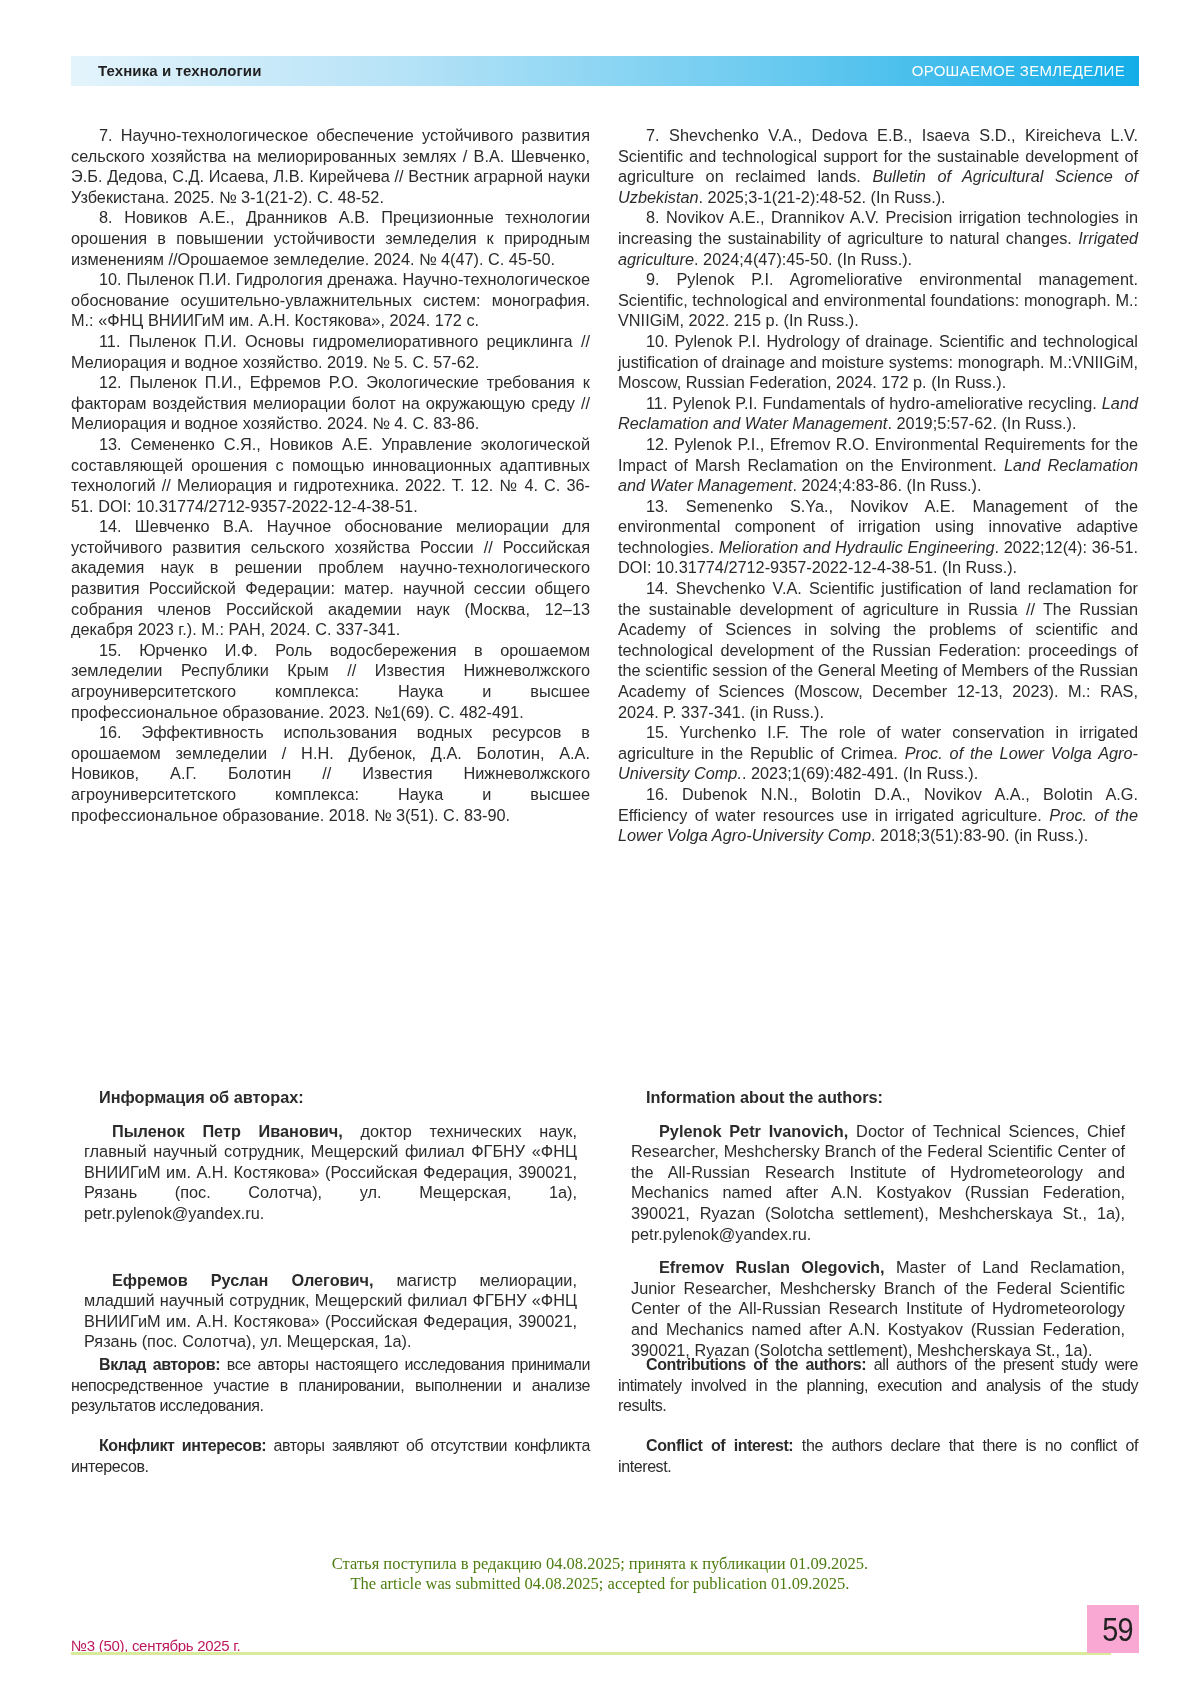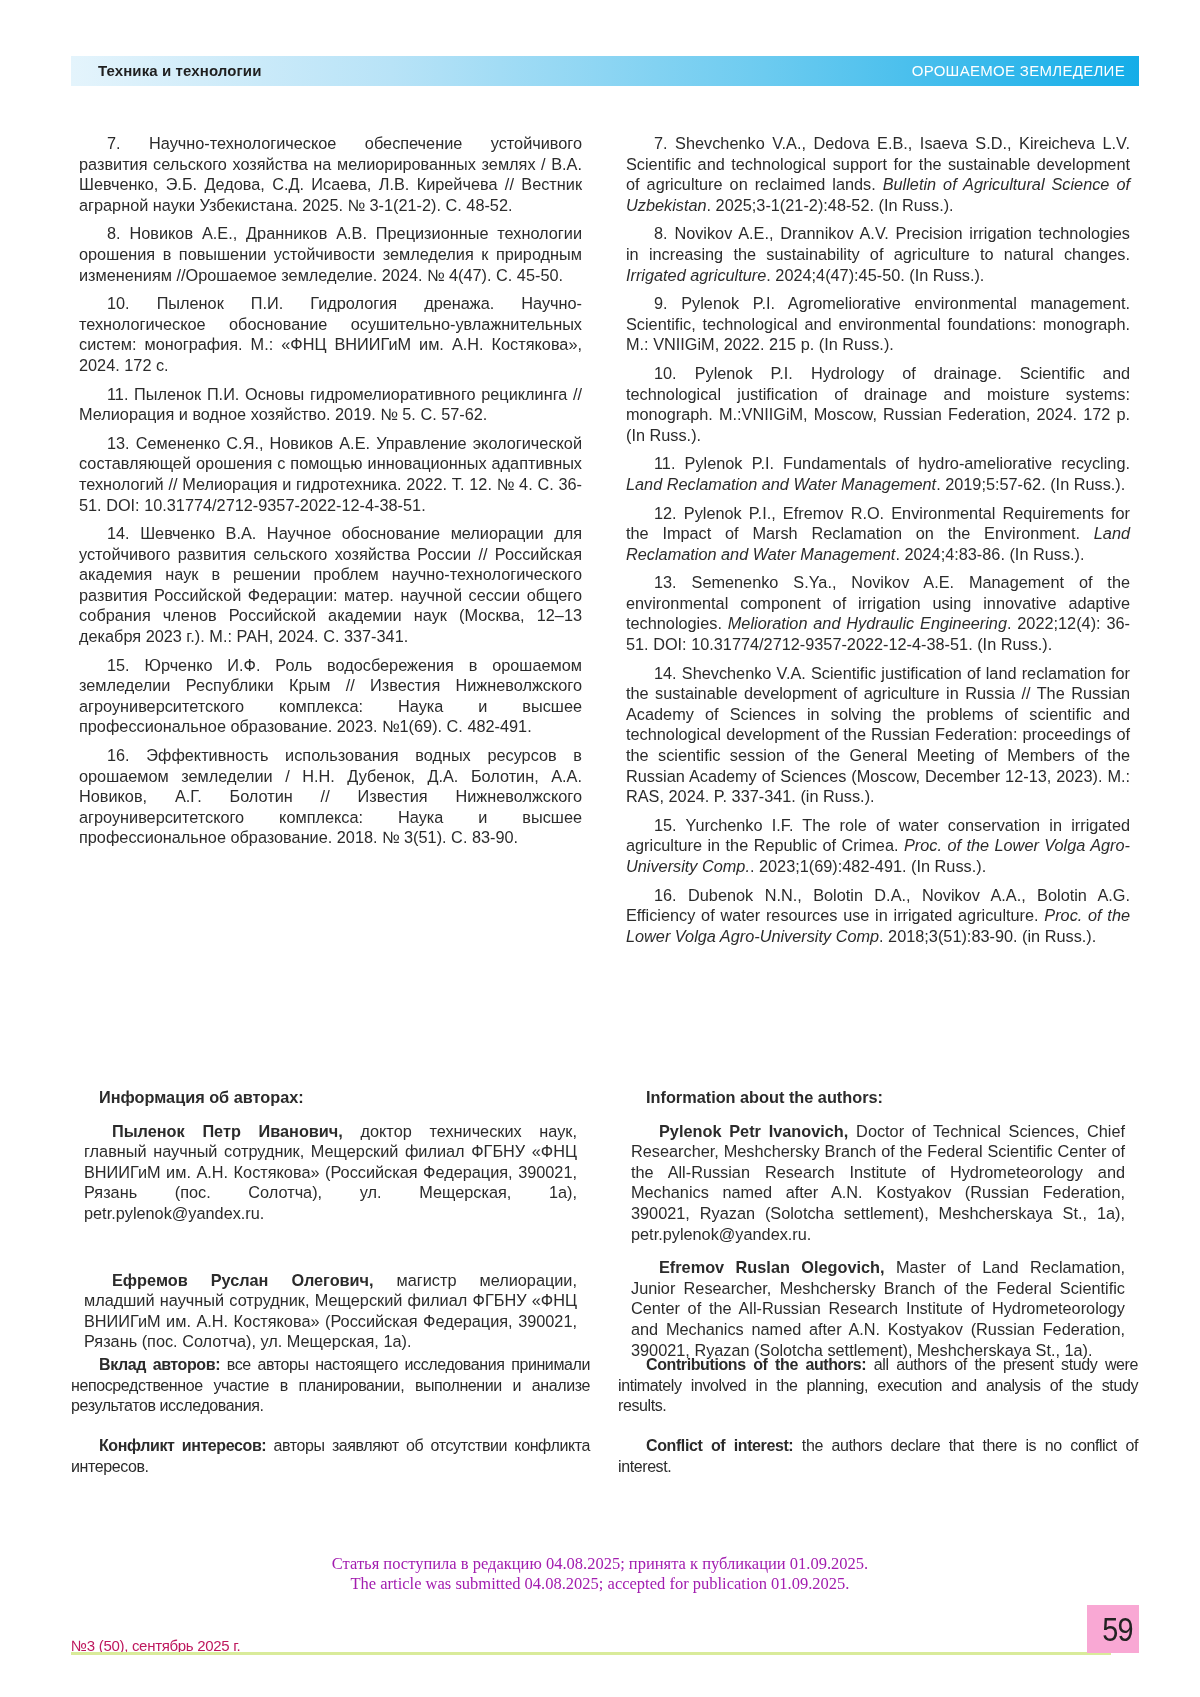--- a/index.html
+++ b/index.html
@@ -6,51 +6,52 @@
   body { width: 1200px; height: 1697px; position: relative; overflow: hidden;
          font-family: "Liberation Sans", sans-serif; color: #2b2b2b; }
   .header { position: absolute; left: 71px; top: 56px; width: 1068px; height: 30px;
             background: linear-gradient(to right, #e4f4fc 0%, #b8e3f7 30%, #6ccbf0 65%, #14ade8 100%); }
   .header .left { position: absolute; left: 27px; top: 6px; font-size: 15px; font-weight: bold; color: #1f1f1f; letter-spacing: 0.1px; }
   .header .right { position: absolute; right: 14px; top: 6px; font-size: 15px; color: #ffffff; letter-spacing: 0.3px; }
   .col { position: absolute; font-size: 16.3px; line-height: 20.6px; text-align: justify; }
   .col-left { left: 71px; width: 519px; }
   .col-right { left: 618px; width: 520px; }
   .refs { top: 125px; }
-  .ref { text-indent: 28px; margin: 8px; hyphens: auto; }
+  .ref { text-indent: 28px; margin: 0; hyphens: auto; }
   .ref i { font-style: italic; }
   .authors { top: 1087px; }
   .section-title { font-weight: bold; text-indent: 28px; margin: 0; }
   .person { text-indent: 28px; margin: 13px; }
   .person b { font-weight: bold; }
   .gap { height: 20px; }
   .contrib { top: 1355px; font-family: "Liberation Sans", sans-serif; font-size: 16px; line-height: 20.6px; letter-spacing: -0.4px; }
   .contrib p { text-indent: 28px; margin: 0; }
   .contrib b { font-weight: bold; }
   .conflict { top: 1436px; }
   .dates { position: absolute; left: 0; top: 1554px; width: 1200px; text-align: center;
-           font-family: "Liberation Serif", serif; font-size: 16.5px; line-height: 20px; color: #a21caf; }
+           font-family: "Liberation Serif", serif; font-size: 16.5px; line-height: 20px; color: #4d7c0f; }
   .footer-issue { position: absolute; left: 71px; top: 1637px; font-size: 15px; color: #be185d; letter-spacing: -0.3px; }
   .footer-line { position: absolute; left: 71px; top: 1652px; width: 1040px; height: 3px; background: #d9eb9a; }
   .page-box { position: absolute; left: 1087px; top: 1605px; width: 52px; height: 48px; background: #f9a8d4; }
   .page-num { position: absolute; right: 6px; top: 5px; font-size: 34px; color: #222; letter-spacing: -1px; transform: scaleX(0.85); transform-origin: right; }
 </style>
 </head>
 <body>
 
 <div class="header">
   <span class="left">Техника и технологии</span>
   <span class="right">ОРОШАЕМОЕ ЗЕМЛЕДЕЛИЕ</span>
 </div>
 
 <div class="col col-left refs">
   <p class="ref">7. Научно-технологическое обеспечение устойчивого развития сельского хозяйства на мелиорированных землях / В.А. Шевченко, Э.Б. Дедова, С.Д. Исаева, Л.В. Кирейчева // Вестник аграрной науки Узбекистана. 2025. № 3-1(21-2). С. 48-52.</p>
   <p class="ref">8. Новиков А.Е., Дранников А.В. Прецизионные технологии орошения в повышении устойчивости земледелия к природным изменениям //Орошаемое земледелие. 2024. № 4(47). С. 45-50.</p>
   <p class="ref">10. Пыленок П.И. Гидрология дренажа. Научно-технологическое обоснование осушительно-увлажнительных систем: монография. М.: «ФНЦ ВНИИГиМ им. А.Н. Костякова», 2024. 172 с.</p>
   <p class="ref">11. Пыленок П.И. Основы гидромелиоративного рециклинга // Мелиорация и водное хозяйство. 2019. № 5. С. 57-62.</p>
+  <p class="ref">12. Пыленок П.И., Ефремов Р.О. Экологические требования к факторам воздействия мелиорации болот на окружающую среду // Мелиорация и водное хозяйство. 2024. № 4. С. 83-86.</p>
   <p class="ref">13. Семененко С.Я., Новиков А.Е. Управление экологической составляющей орошения с помощью инновационных адаптивных технологий // Мелиорация и гидротехника. 2022. Т. 12. № 4. С. 36-51. DOI: 10.31774/2712-9357-2022-12-4-38-51.</p>
   <p class="ref">14. Шевченко В.А. Научное обоснование мелиорации для устойчивого развития сельского хозяйства России // Российская академия наук в решении проблем научно-технологического развития Российской Федерации: матер. научной сессии общего собрания членов Российской академии наук (Москва, 12–13 декабря 2023 г.). М.: РАН, 2024. С. 337-341.</p>
   <p class="ref">15. Юрченко И.Ф. Роль водосбережения в орошаемом земледелии Республики Крым // Известия Нижневолжского агроуниверситетского комплекса: Наука и высшее профессиональное образование. 2023.   №1(69). С. 482-491.</p>
   <p class="ref">16. Эффективность использования водных ресурсов в орошаемом земледелии / Н.Н. Дубенок, Д.А. Болотин, А.А. Новиков, А.Г. Болотин // Известия Нижневолжского агроуниверситетского комплекса: Наука и высшее профессиональное образование. 2018. № 3(51). С. 83-90.</p>
 </div>
 
 <div class="col col-right refs">
   <p class="ref"><span>7. Shevchenko V.A., Dedova E.B., Isaeva S.D., Kireicheva L.V. Scientific and technological support for the sustainable development of agriculture on reclaimed lands. </span><i>Bulletin of Agricultural Science of Uzbekistan</i><span>. 2025;3-1(21-2):48-52. (In Russ.).</span></p>
   <p class="ref"><span>8. Novikov A.E., Drannikov A.V. Precision irrigation technologies in increasing the sustainability of agriculture to natural changes. </span><i>Irrigated agriculture</i><span>. 2024;4(47):45-50. (In Russ.).</span></p>
   <p class="ref"><span>9. Pylenok P.I. Agromeliorative environmental management. Scientific, technological and environmental foundations: monograph. M.: VNIIGiM, 2022. 215 p. (In Russ.).</span></p>

